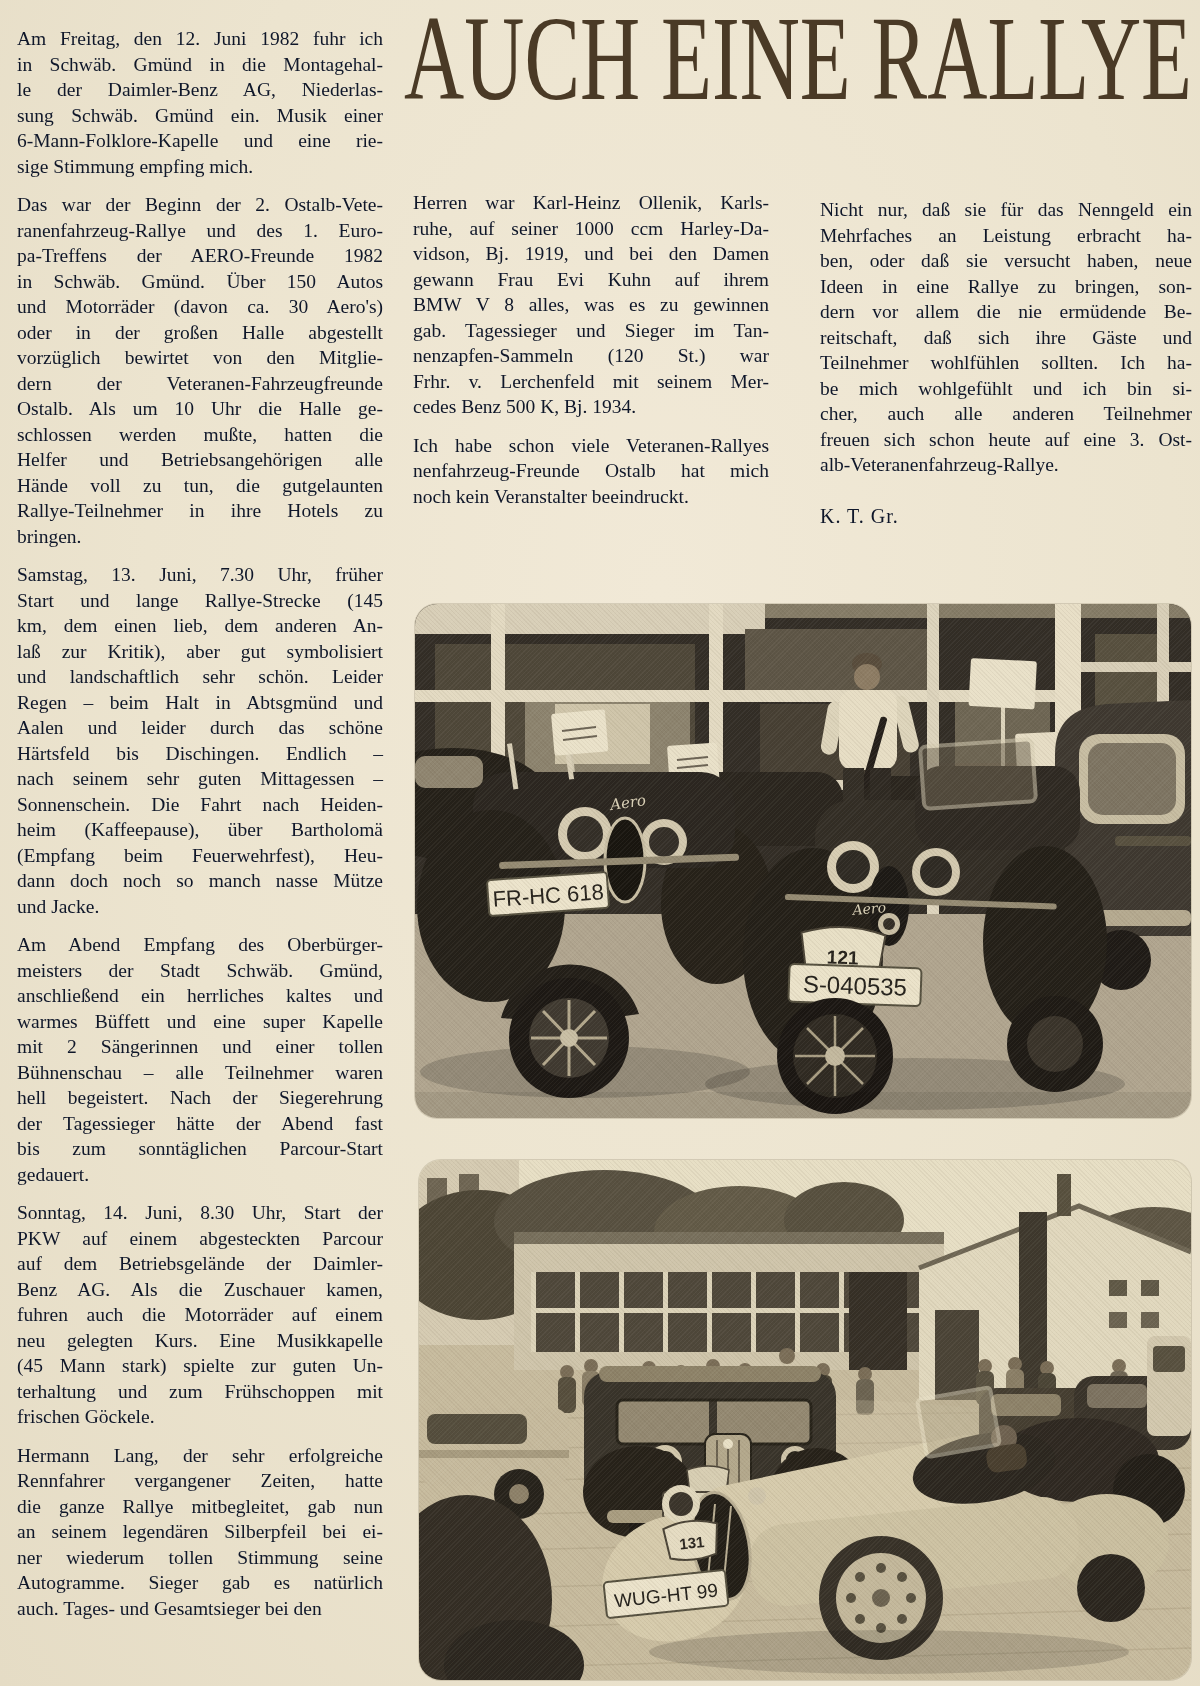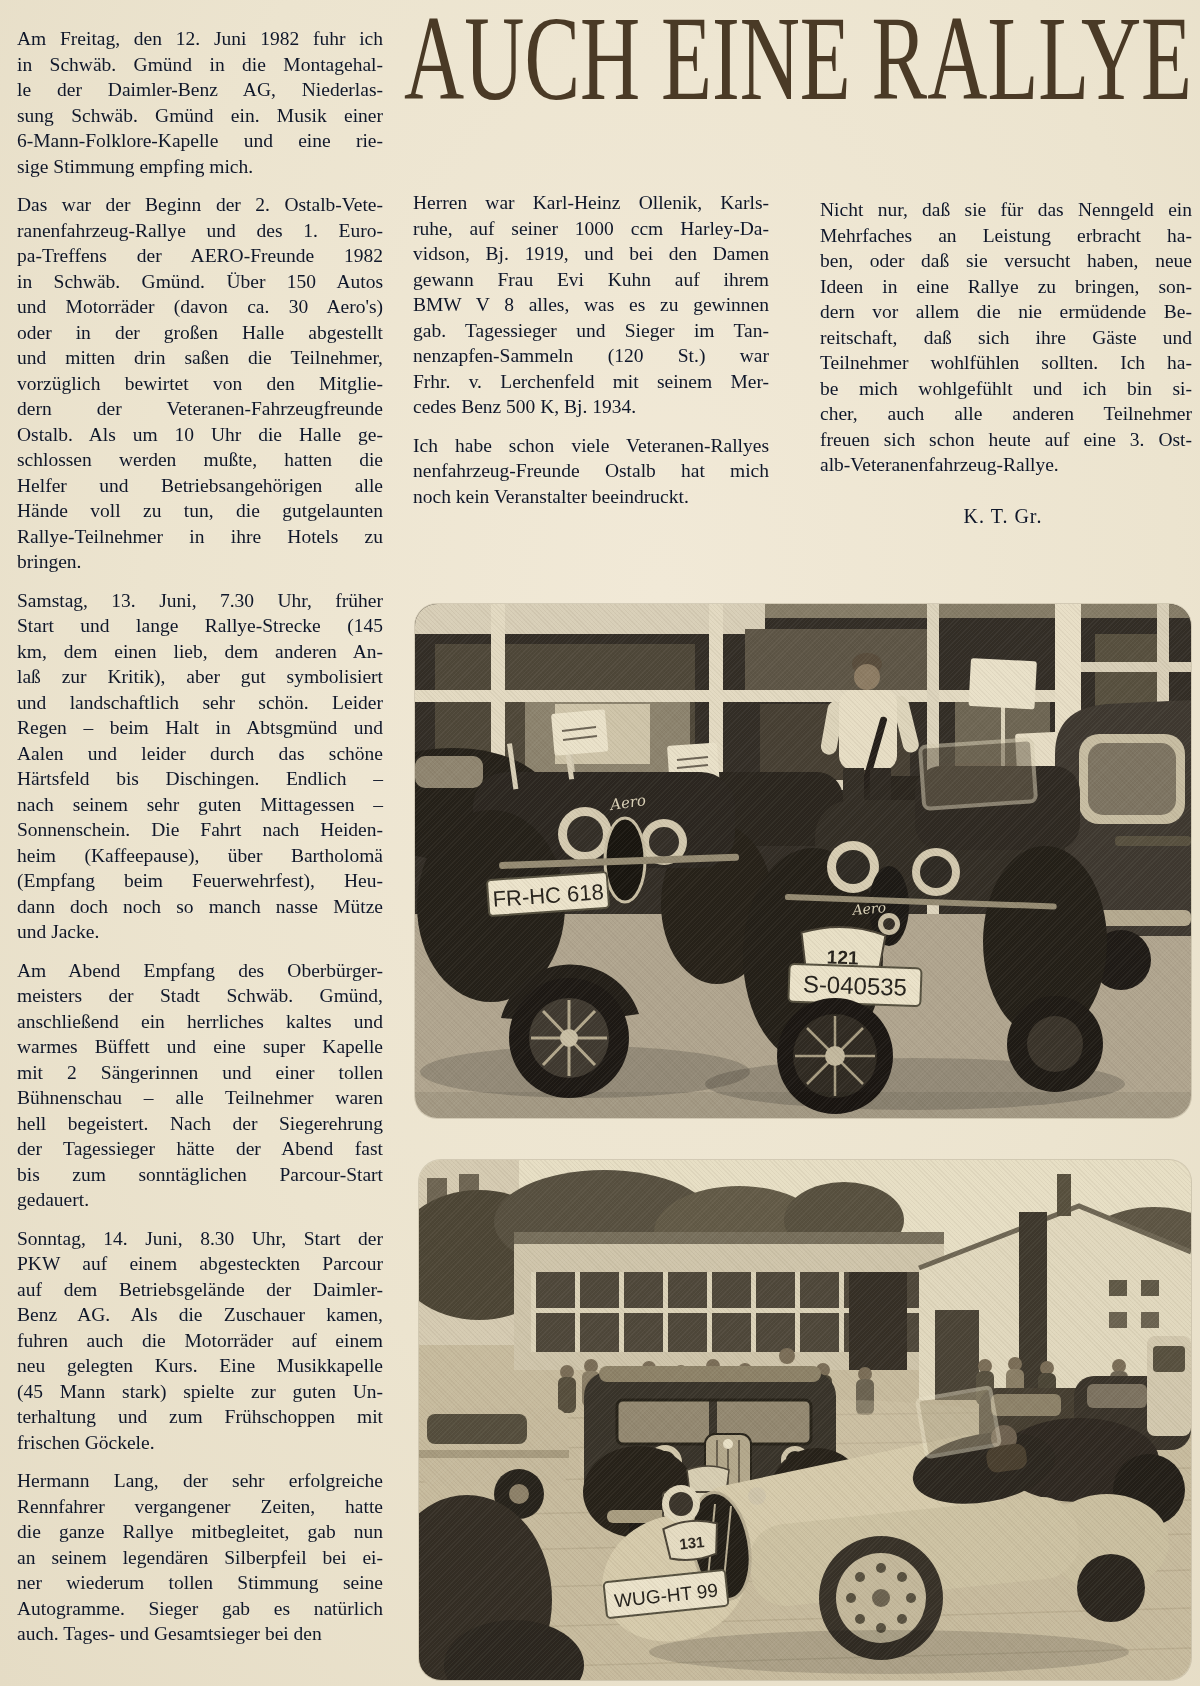--- a/index.html
+++ b/index.html
@@ -8,21 +8,21 @@
     background:radial-gradient(ellipse at 55% 35%, #f1e9d7 0%, #ece4cf 55%, #e5dcc5 100%);
     font-family:"Liberation Serif", serif;
   }
   .col{position:absolute;color:#0f172a;font-size:19.5px;line-height:25.5px;}
   .col .para + .para{margin-top:13px;}
   .line{text-align:justify;text-align-last:justify;}
   .line.last{text-align-last:left;}
   #col1{left:17px;top:26px;width:366px;}
   #col2{left:413px;top:190px;width:356px;}
   #col3{left:820px;top:197px;width:372px;}
-  .byline{margin-top:26px;text-align:center;padding-right:6px;font-size:20px;letter-spacing:1px;}
+  .byline{margin-top:26px;text-align:left;padding-right:6px;font-size:20px;letter-spacing:1px;}
   .headline{position:absolute;left:402px;top:2px;width:792px;height:108px;}
   .photo{position:absolute;border-radius:22px;overflow:hidden;
          box-shadow:0 0 0 1px rgba(90,75,50,0.18);}
   #photo1{left:415px;top:604px;width:776px;height:514px;}
   #photo2{left:419px;top:1160px;width:772px;height:520px;}
   .photo svg{display:block;}
   .photo::after{content:"";position:absolute;inset:0;pointer-events:none;border-radius:22px;
     background:
       repeating-linear-gradient(45deg, rgba(60,45,25,0.055) 0 1px, transparent 1px 3px),
       repeating-linear-gradient(-45deg, rgba(255,250,235,0.05) 0 1px, transparent 1px 3px);}
@@ -47,21 +47,20 @@
         <div class="line">6-Mann-Folklore-Kapelle und eine rie-</div>
         <div class="line last">sige Stimmung empfing mich.</div>
       </div>
       <div class="para">
         <div class="line">Das war der Beginn der 2. Ostalb-Vete-</div>
         <div class="line">ranenfahrzeug-Rallye und des 1. Euro-</div>
         <div class="line">pa-Treffens der AERO-Freunde 1982</div>
         <div class="line">in Schwäb. Gmünd. Über 150 Autos</div>
         <div class="line">und Motorräder (davon ca. 30 Aero's)</div>
         <div class="line">oder in der großen Halle abgestellt</div>
-        <div class="line">und mitten drin saßen die Teilnehmer,</div>
         <div class="line">vorzüglich bewirtet von den Mitglie-</div>
         <div class="line">dern der Veteranen-Fahrzeugfreunde</div>
         <div class="line">Ostalb. Als um 10 Uhr die Halle ge-</div>
         <div class="line">schlossen werden mußte, hatten die</div>
         <div class="line">Helfer und Betriebsangehörigen alle</div>
         <div class="line">Hände voll zu tun, die gutgelaunten</div>
         <div class="line">Rallye-Teilnehmer in ihre Hotels zu</div>
         <div class="line last">bringen.</div>
       </div>
       <div class="para">

